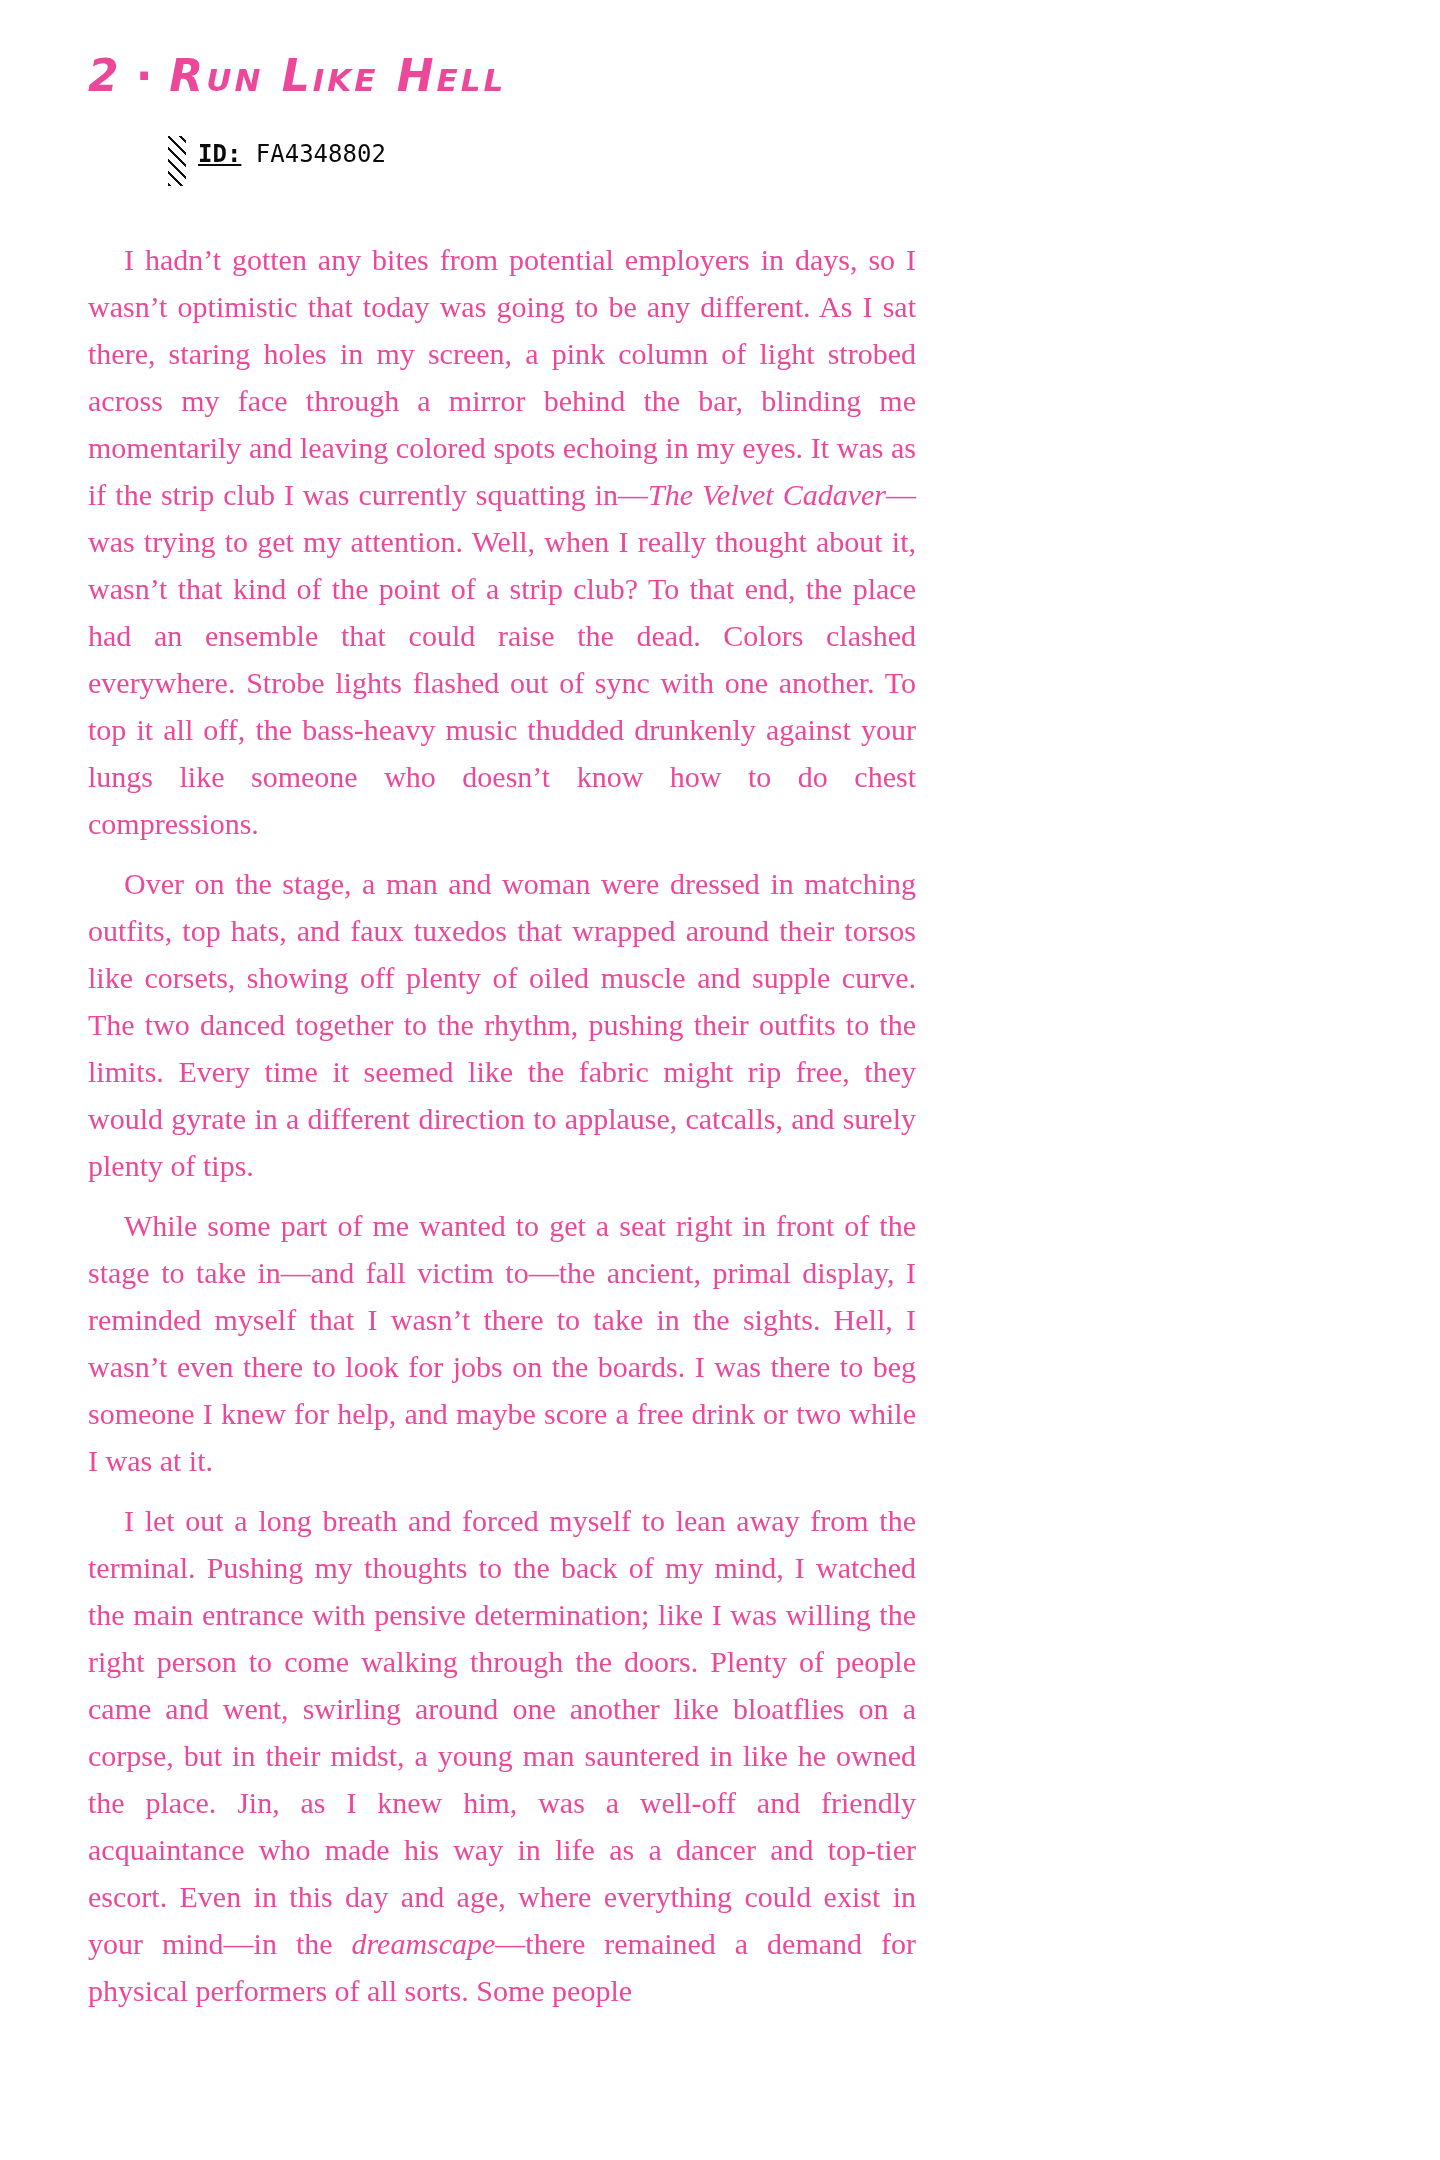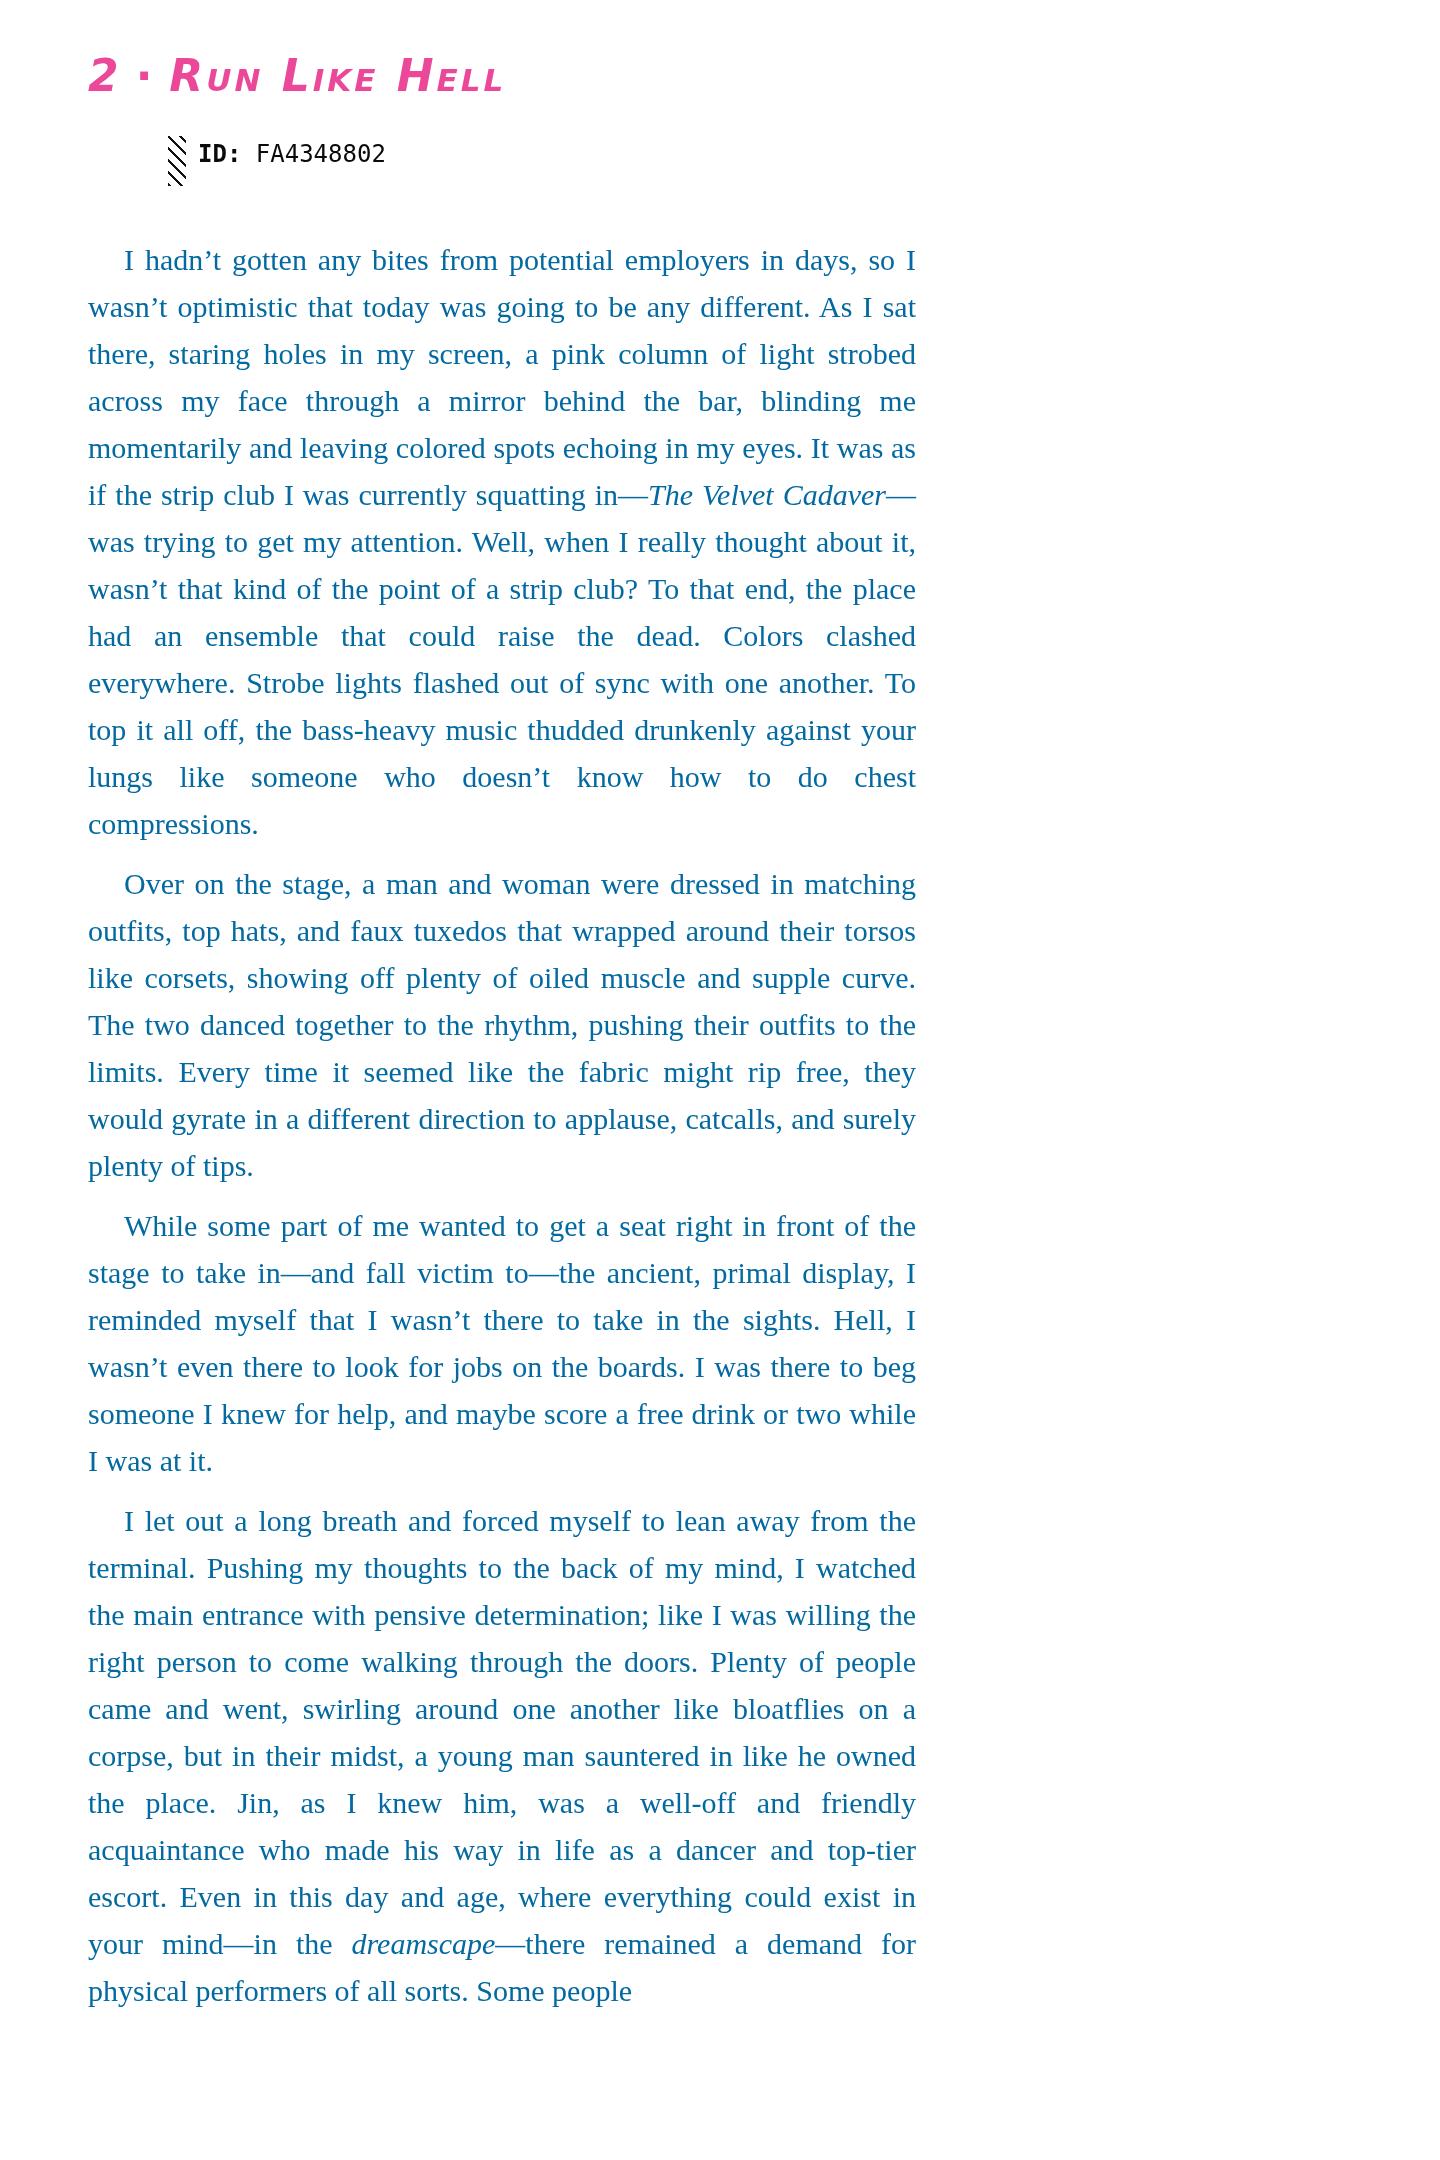--- a/index.html
+++ b/index.html
@@ -58,31 +58,32 @@
     font-size: 24px;
     line-height: 33px;
     color: #0a0a0a;
     padding: 2px 0 2px 12px;
   }
   .callout-id {
     margin-bottom: 13px;
   }
   .callout-id .id-label {
     font-weight: bold;
+    text-decoration: underline;
   }
   .callout-message {
     max-width: 700px;
   }
 
   
   .body-text {
     font-family: "Liberation Serif", serif;
     font-size: 30px;
     line-height: 47px;
-    color: #0369a1;
+    color: #ec4899;
     text-align: justify;
     hyphens: none;
   }
   .body-text p {
     text-indent: 36px;
     margin: 0 0 13px 0;
   }
   .body-text p:last-child {
     margin-bottom: 16px;
   }

